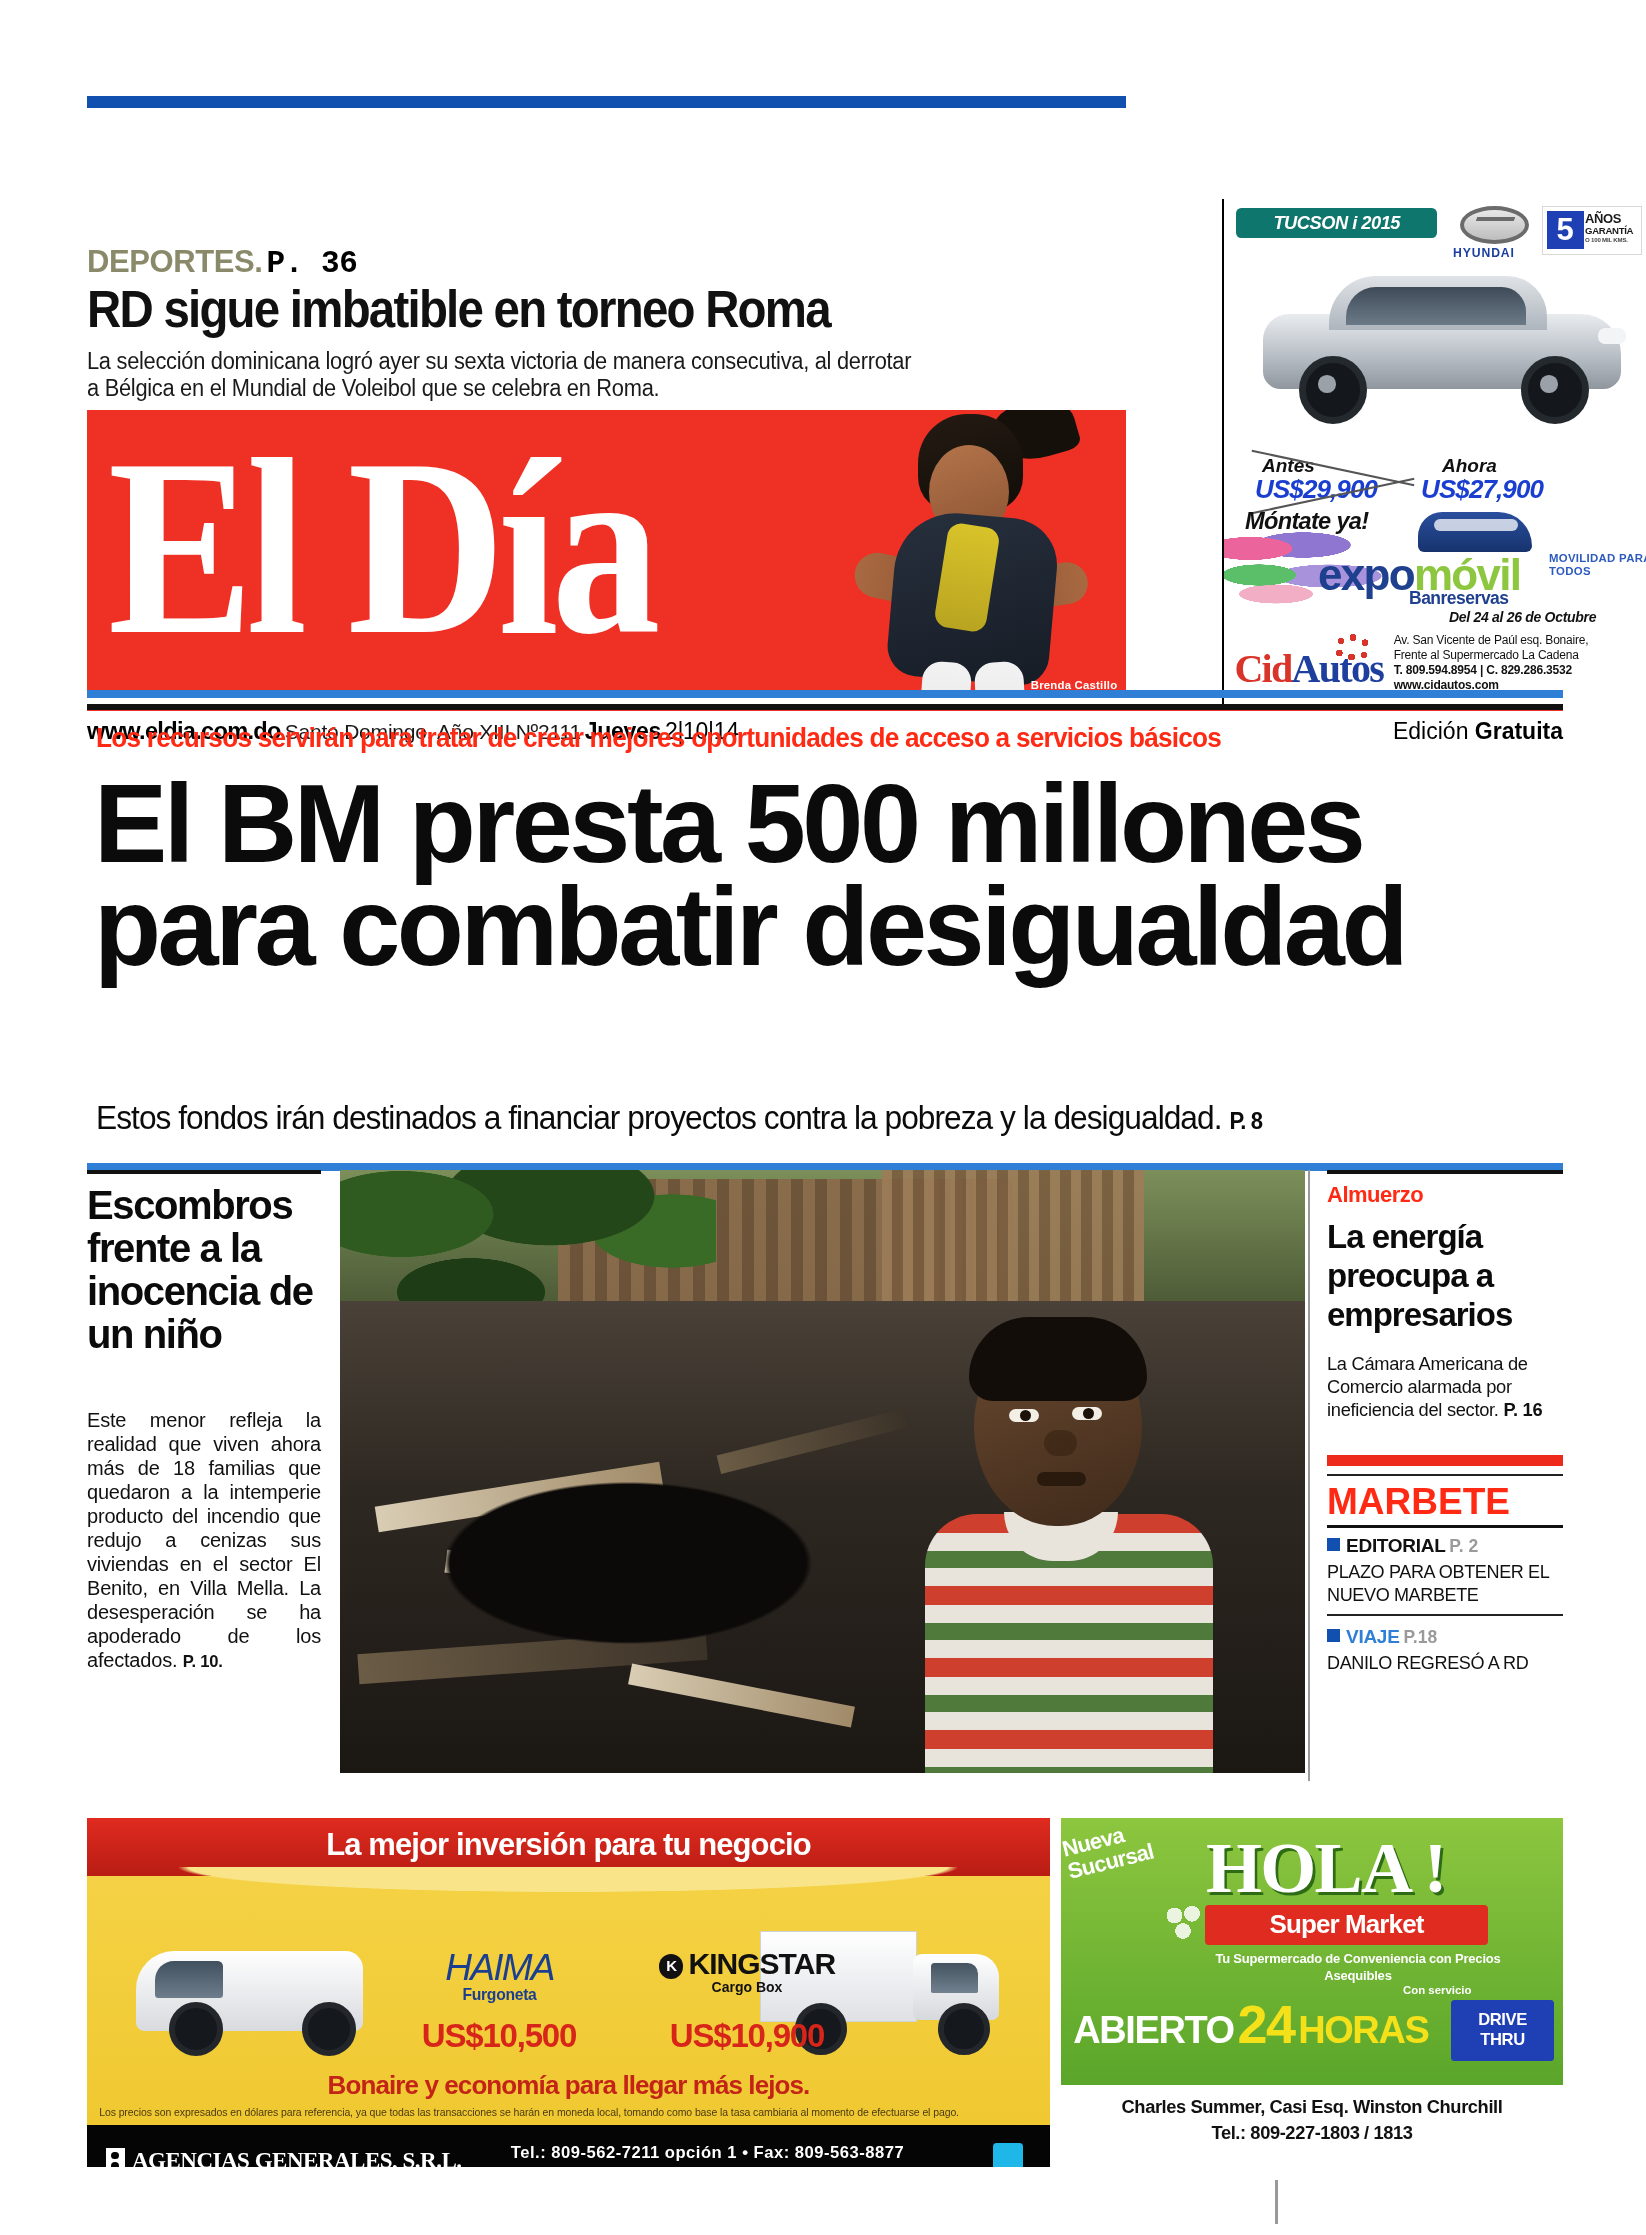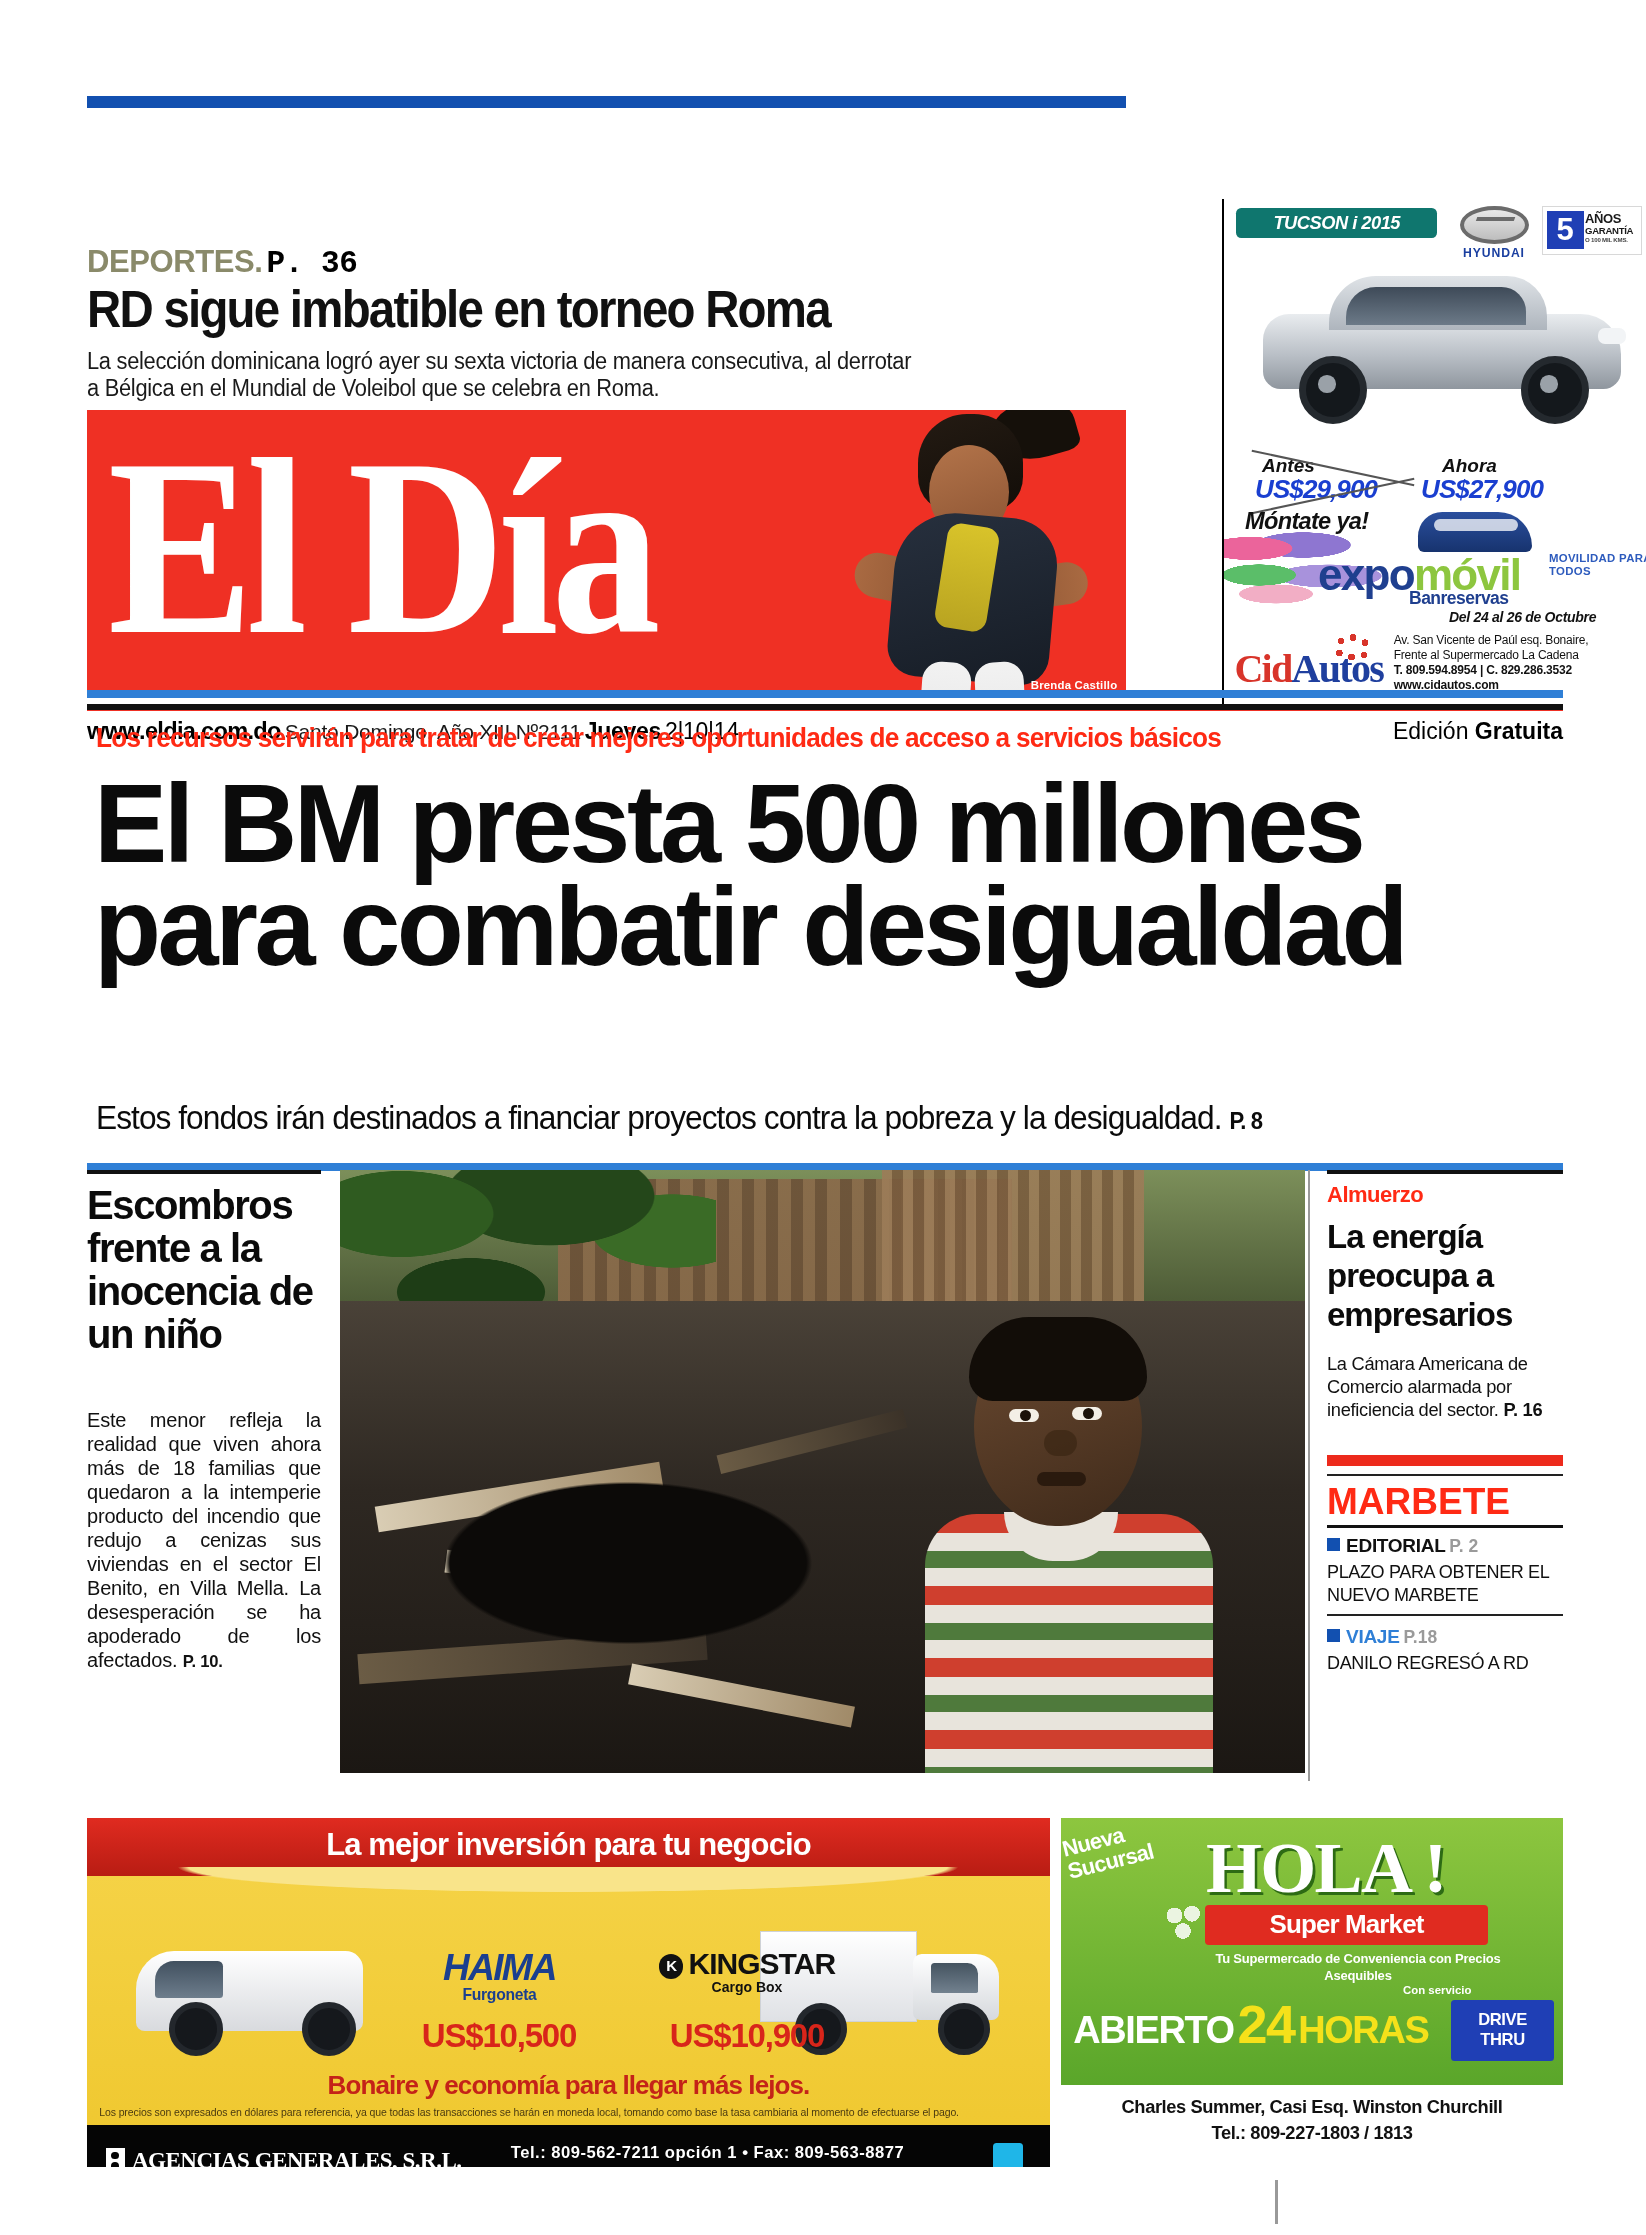--- a/index.html
+++ b/index.html
@@ -68,21 +68,21 @@
   .dl-date{font-size:23px;color:#000;letter-spacing:-0.3px;}
   #edicion{position:absolute;right:0;top:622px;white-space:nowrap;font-size:23px;color:#000;}
   #edicion b{font-weight:bold;}
 
   
   #ad-hyundai{position:absolute;left:1135px;top:103px;width:428px;height:505px;
      background:#fff;border-left:2.6px solid #000;overflow:hidden;}
   #tucson-pill{position:absolute;left:12.2px;top:8.7px;width:201px;height:30px;background:#0f766e;border-radius:5.2px;}
   #tucson-pill span{display:block;color:#fff;font-size:18.3px;font-weight:bold;font-style:italic;
      text-align:center;line-height:30px;letter-spacing:-0.5px;}
-  #hyundai-logo{position:absolute;left:229px;top:7px;width:82px;height:45px;text-align:center;}
+  #hyundai-logo{position:absolute;left:229px;top:7px;width:82px;height:45px;text-align:left;}
   .hy-oval{width:61px;height:30px;border:4.4px solid #6b6b6b;border-radius:50%;margin:0 auto;position:relative;
      background:linear-gradient(180deg,#e8e8e8,#bdbdbd);}
   .hy-oval:after{content:"";position:absolute;left:10.5px;top:7px;width:38px;height:14px;border-top:4.4px solid #6b6b6b;
      transform:skewX(-20deg);}
   .hy-name{font-size:12.2px;font-weight:bold;color:#1a3fa0;letter-spacing:0.9px;margin-top:1.7px;}
   #warranty-badge{position:absolute;left:318px;top:7px;width:98px;height:47px;background:#fff;border:0.9px solid #d8d8d8;}
   .wb-five{position:absolute;left:3.5px;top:3.5px;width:37px;height:38px;background:#1f3fb5;color:#fff;
      font-size:31px;font-weight:bold;text-align:center;line-height:38px;}
   .wb-anos{position:absolute;left:42px;top:4.4px;font-size:13px;font-weight:bold;color:#1a1a1a;letter-spacing:-0.4px;}
   .wb-gar{position:absolute;left:42px;top:18.3px;font-size:9.6px;font-weight:bold;color:#1a1a1a;letter-spacing:-0.3px;}
@@ -256,21 +256,21 @@
   
   #truck{position:absolute;left:664px;top:94px;width:271px;height:157px;}
   .tr-box{position:absolute;left:8.7px;top:19px;width:155px;height:89px;background:linear-gradient(180deg,#ffffff,#dfe1e5);border:1.7px solid #cfd2d6;}
   .tr-cab{position:absolute;left:162px;top:42px;width:86px;height:66px;border-radius:8.7px 23px 7px 7px;
      background:linear-gradient(180deg,#ffffff,#d6d9dd);}
   .tr-win{position:absolute;left:180px;top:51px;width:47px;height:30px;background:linear-gradient(180deg,#44535f,#72818f);border-radius:3.5px 10.5px 1.7px 1.7px;}
   .tr-wheel{position:absolute;width:40px;height:40px;border-radius:50%;background:#15181c;border:6.1px solid #23272c;}
   .tr-wheel.a{left:44px;top:91px;}
   .tr-wheel.b{left:187px;top:91px;}
   #haima{position:absolute;left:321px;top:129px;text-align:center;width:183px;}
-  .haima-word{font-size:37px;font-weight:bold;color:#1b3f8f;letter-spacing:-1.7px;font-style:italic;}
+  .haima-word{font-size:37px;font-weight:normal;color:#1b3f8f;letter-spacing:-1.7px;font-style:italic;}
   .haima-sub{font-size:15.7px;font-weight:bold;color:#1b3f8f;letter-spacing:-0.3px;margin-top:-3.5px;}
   #kingstar{position:absolute;left:555px;top:129px;text-align:center;width:210px;}
   .ks-word{font-size:30px;font-weight:bold;color:#111;letter-spacing:-1px;}
   .ks-circle{display:inline-block;width:24.5px;height:24.5px;border-radius:50%;background:#111;color:#fff;
      font-size:15px;line-height:24.5px;text-align:center;margin-right:5.2px;vertical-align:2.6px;font-weight:bold;}
   .ks-sub{font-size:14px;font-weight:bold;color:#111;margin-top:-1.7px;}
   #price-haima{position:absolute;left:307px;top:199px;width:210px;text-align:center;
      font-size:33px;font-weight:bold;color:#d8251a;letter-spacing:-1.2px;}
   #price-ks{position:absolute;left:555px;top:199px;width:210px;text-align:center;
      font-size:33px;font-weight:bold;color:#d8251a;letter-spacing:-1.2px;}

